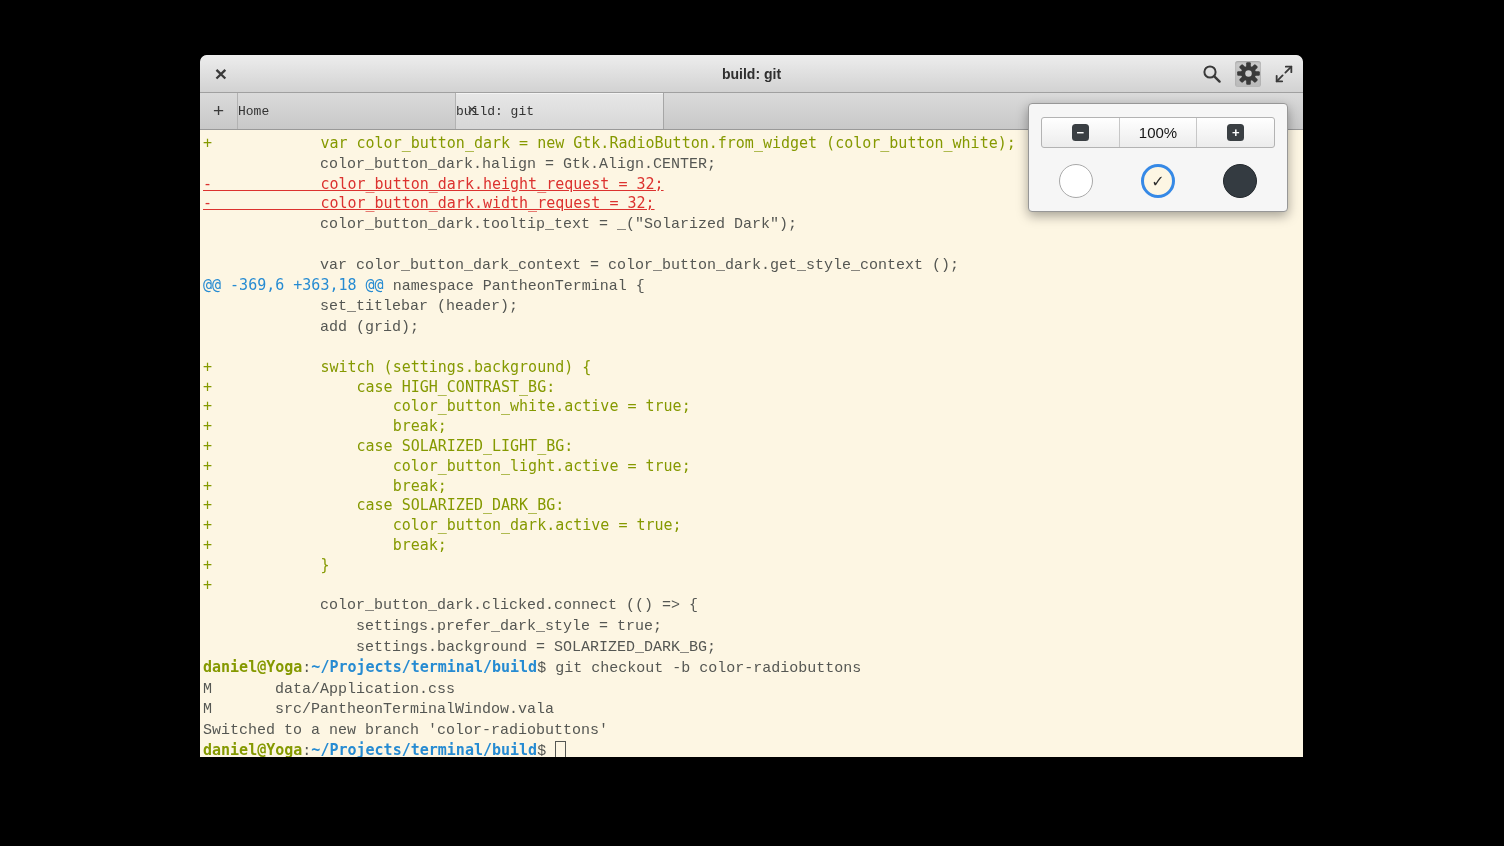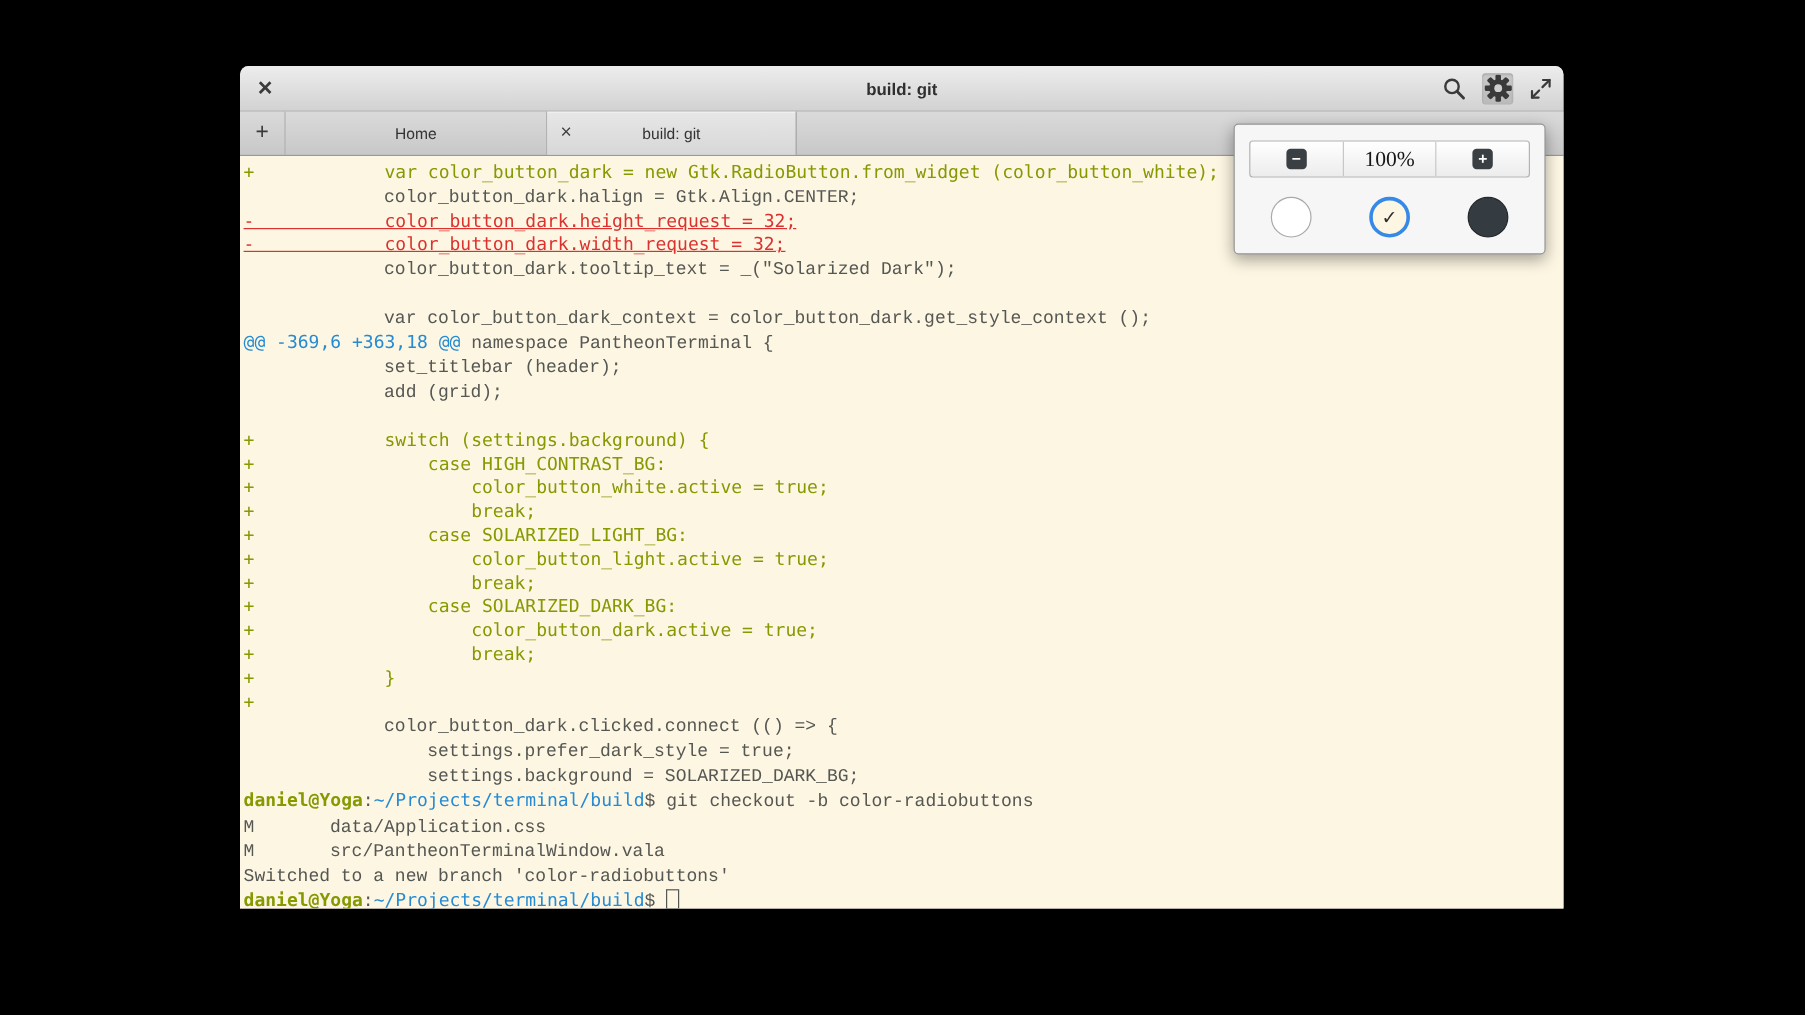--- a/index.html
+++ b/index.html
@@ -33,60 +33,60 @@
   
   .tabbar{
     height:36px;background:linear-gradient(#dadada,#c8c8c8);
     border-bottom:1px solid #999;display:flex;align-items:stretch;
   }
   .newtab{
     width:37px;display:flex;align-items:center;justify-content:center;
     font-size:19px;color:#3a3a3a;border-right:1px solid #b2b2b2;
   }
   .tab{
-    display:flex;align-items:center;justify-content:center;position:relative;
-    font-size:13px;color:#333;
+    display:flex;align-items:center;justify-content:flex-start;position:relative;
+    font-size:13px;color:#333;font-family:Liberation Mono, monospace;
   }
   .tab.home{width:217px;border-right:1px solid #b2b2b2;}
   .tab.active{
     width:207px;background:linear-gradient(#e7e7e7,#d7d7d7);
     border-right:1px solid #a6a6a6;box-shadow:inset 0 1px 0 rgba(255,255,255,.5);
   }
   .tab-close{position:absolute;left:11px;font-size:16px;color:#3c3c3c;line-height:1;}
   
   .terminal{
     height:627px;background:var(--background);
     padding:4px 0 0 3px;white-space:pre;overflow:hidden;
     font-family:"DejaVu Sans Mono",monospace;font-size:15px;line-height:19.8px;
   }
   .term-line{min-height:19.8px;}
   .seg-fg{color:var(--foreground);font-family:Liberation Mono, monospace;}
   .seg-add{color:var(--added);}
   .seg-del{color:var(--removed);text-decoration:underline;}
   .seg-hunk{color:var(--hunk);}
   .seg-user{color:var(--prompt_user);font-weight:bold;}
-  .seg-path{color:var(--prompt_path);font-weight:normal;}
+  .seg-path{color:var(--prompt_path);font-weight:bold;}
   .seg-cursor{
     display:inline-block;width:9px;height:15px;border:1.5px solid var(--foreground);
     vertical-align:-3px;
   }
   
   .popover{
     position:absolute;left:1028px;top:103px;width:260px;box-sizing:border-box;
     background:#f6f6f6;border:1px solid #979797;border-radius:4px;
     box-shadow:0 4px 12px rgba(0,0,0,.35);padding:13px 12px 12px 12px;z-index:10;
   }
   .zoom-row{
     display:flex;height:29px;border:1px solid #b3b3b3;border-radius:3px;
     background:linear-gradient(#ffffff,#ececec);overflow:hidden;
   }
   .zoom-cell{flex:1;display:flex;align-items:center;justify-content:center;}
   .zoom-cell.mid{
     border-left:1px solid #c7c7c7;border-right:1px solid #c7c7c7;
-    font-size:18px;color:#161616;font-family:Liberation Serif, serif;text-align:center;
+    font-size:15px;color:#161616;font-family:Liberation Sans, sans-serif;text-align:center;
   }
   .zoom-glyph{
     width:17px;height:17px;background:#3a3f43;border-radius:3.5px;color:#fff;
     display:flex;align-items:center;justify-content:center;
     font-size:13px;font-weight:bold;line-height:1;
   }
   .themes-row{
     margin-top:15px;display:flex;justify-content:space-between;align-items:center;
     padding:0 18px;height:36px;
   }

